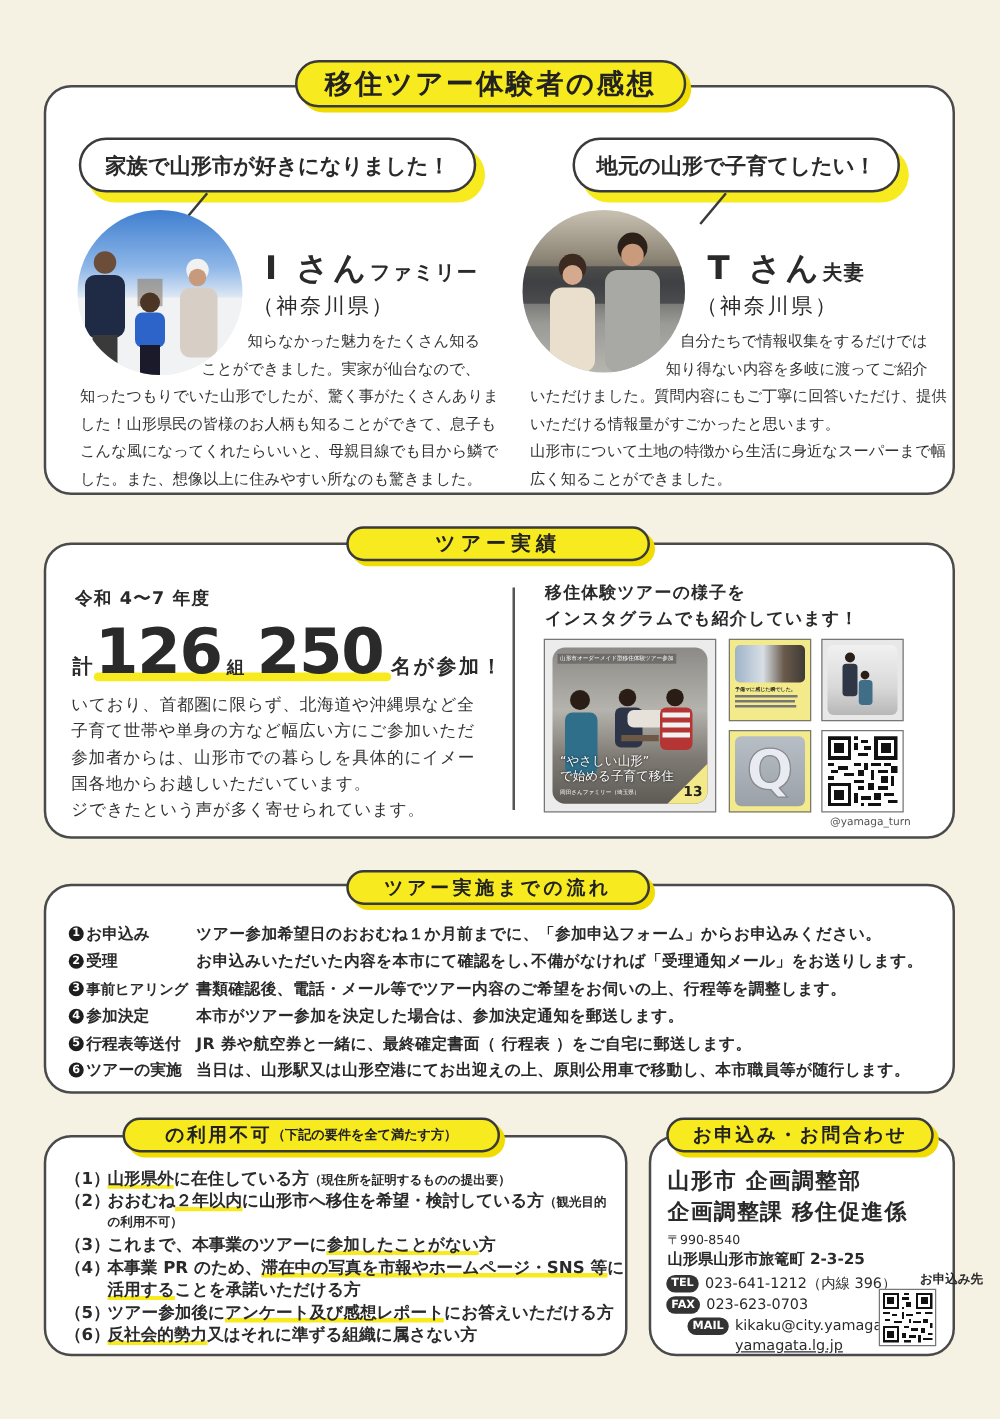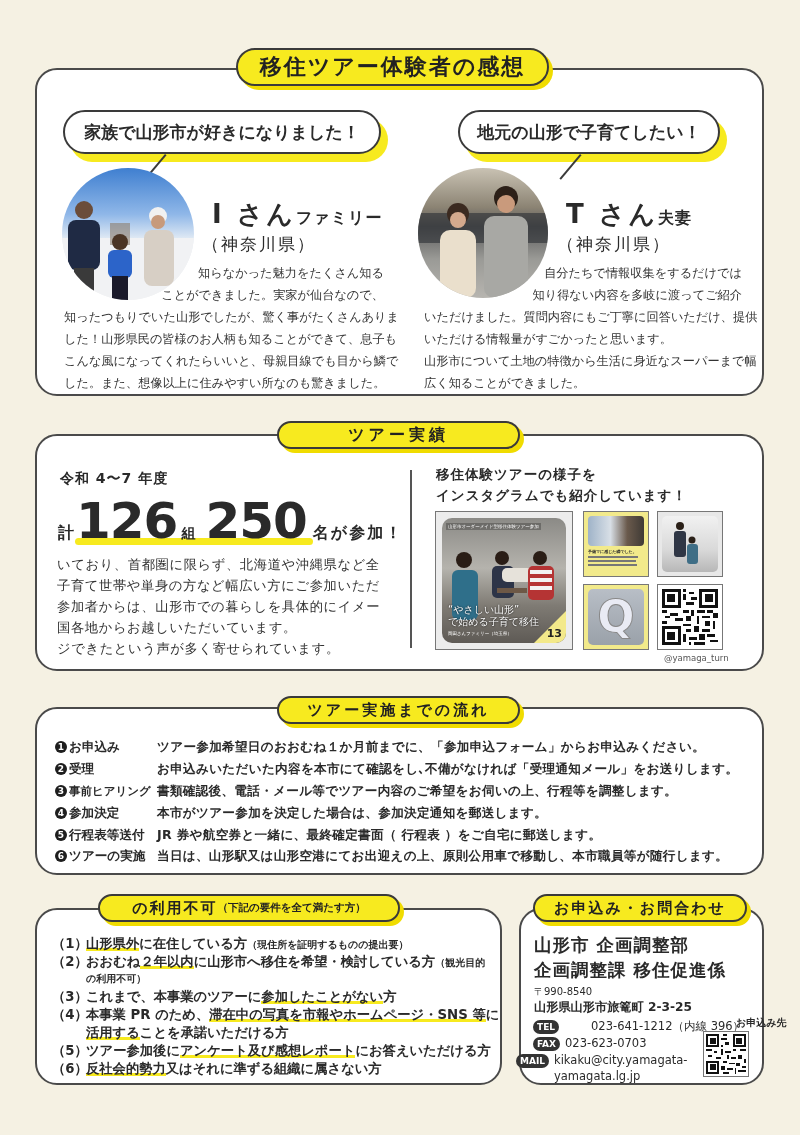--- a/index.html
+++ b/index.html
@@ -408,33 +408,33 @@
   <span>お申込み・お問合わせ</span>
 </div>
 
 <div class="org" style="left:534px; top:933px;">
   <div>山形市 企画調整部</div>
   <div>企画調整課 移住促進係</div>
 </div>
 <div class="postal" style="left:534px; top:985px;">〒990-8540</div>
 <div class="addr" style="left:534px; top:999px;">山形県山形市旅篭町 2-3-25</div>
 
-<div class="contact-row" style="left:533px; top:1018px;gap:27px;">
+<div class="contact-row" style="left:533px; top:1018px;">
   <span class="badge">TEL</span>
   <span>023-641-1212（内線 396）</span>
 </div>
 <div class="contact-row" style="left:533px; top:1035px;">
   <span class="badge">FAX</span>
   <span>023-623-0703</span>
 </div>
-<div class="contact-row" style="left:516px; top:1052px;">
+<div class="contact-row" style="left:550px; top:1052px;">
   <span class="badge">MAIL</span>
   <span>
     <span style="display:block;">kikaku@city.yamagata-</span>
-    <span style="display:block;">yamagata.lg.jp</span>
+    <span style="display:block;text-decoration:underline;">yamagata.lg.jp</span>
   </span>
 </div>
 
 <div class="qr-label" style="left:736px; top:1016px;">お申込み先</div>
 <div style="position:absolute; left:703px; top:1031px; width:46px; height:46px; border:1px solid #777; background:#fff; padding:2px;">
   <svg width="40" height="40" viewBox="0 0 21 21" shape-rendering="crispEdges">
     <rect width="21" height="21" fill="#fff"></rect>
     <path d="M0 0h7v7h-7z M14 0h7v7h-7z M0 14h7v7h-7z" fill="#111"></path>
     <path d="M1 1h5v5h-5z M15 1h5v5h-5z M1 15h5v5h-5z" fill="#fff"></path>
     <path d="M2 2h3v3h-3z M16 2h3v3h-3z M2 16h3v3h-3z" fill="#111"></path>

